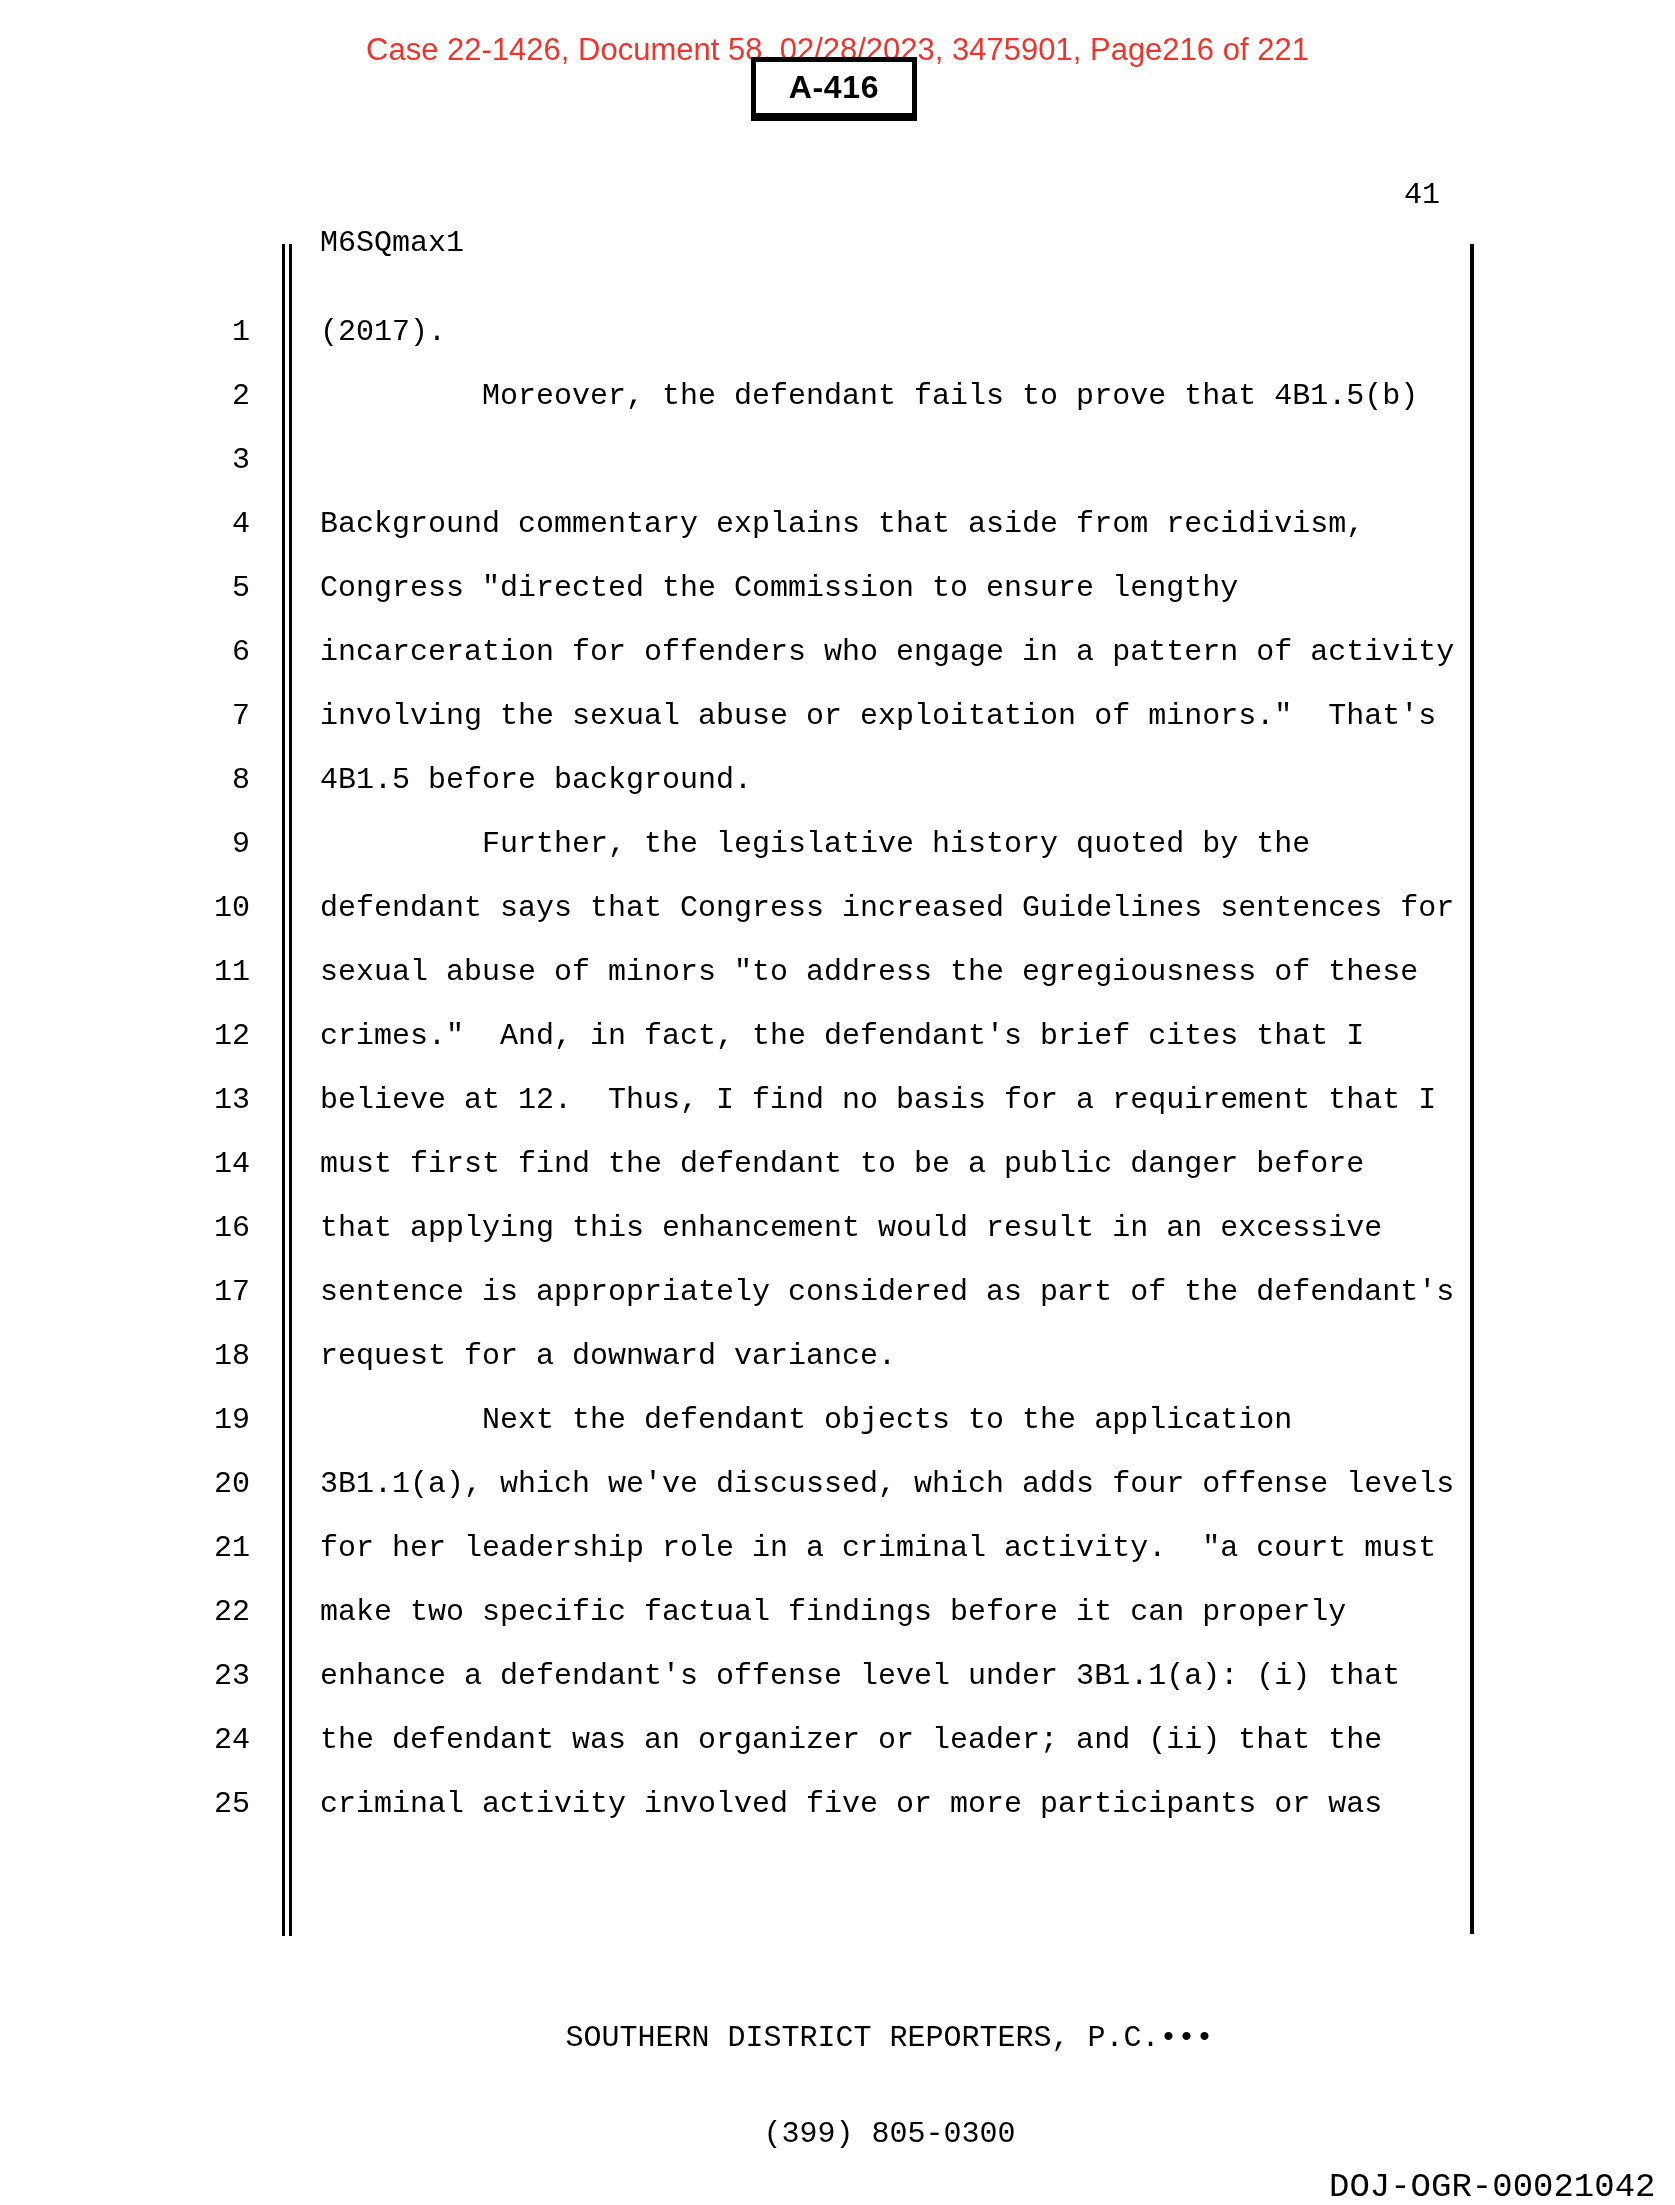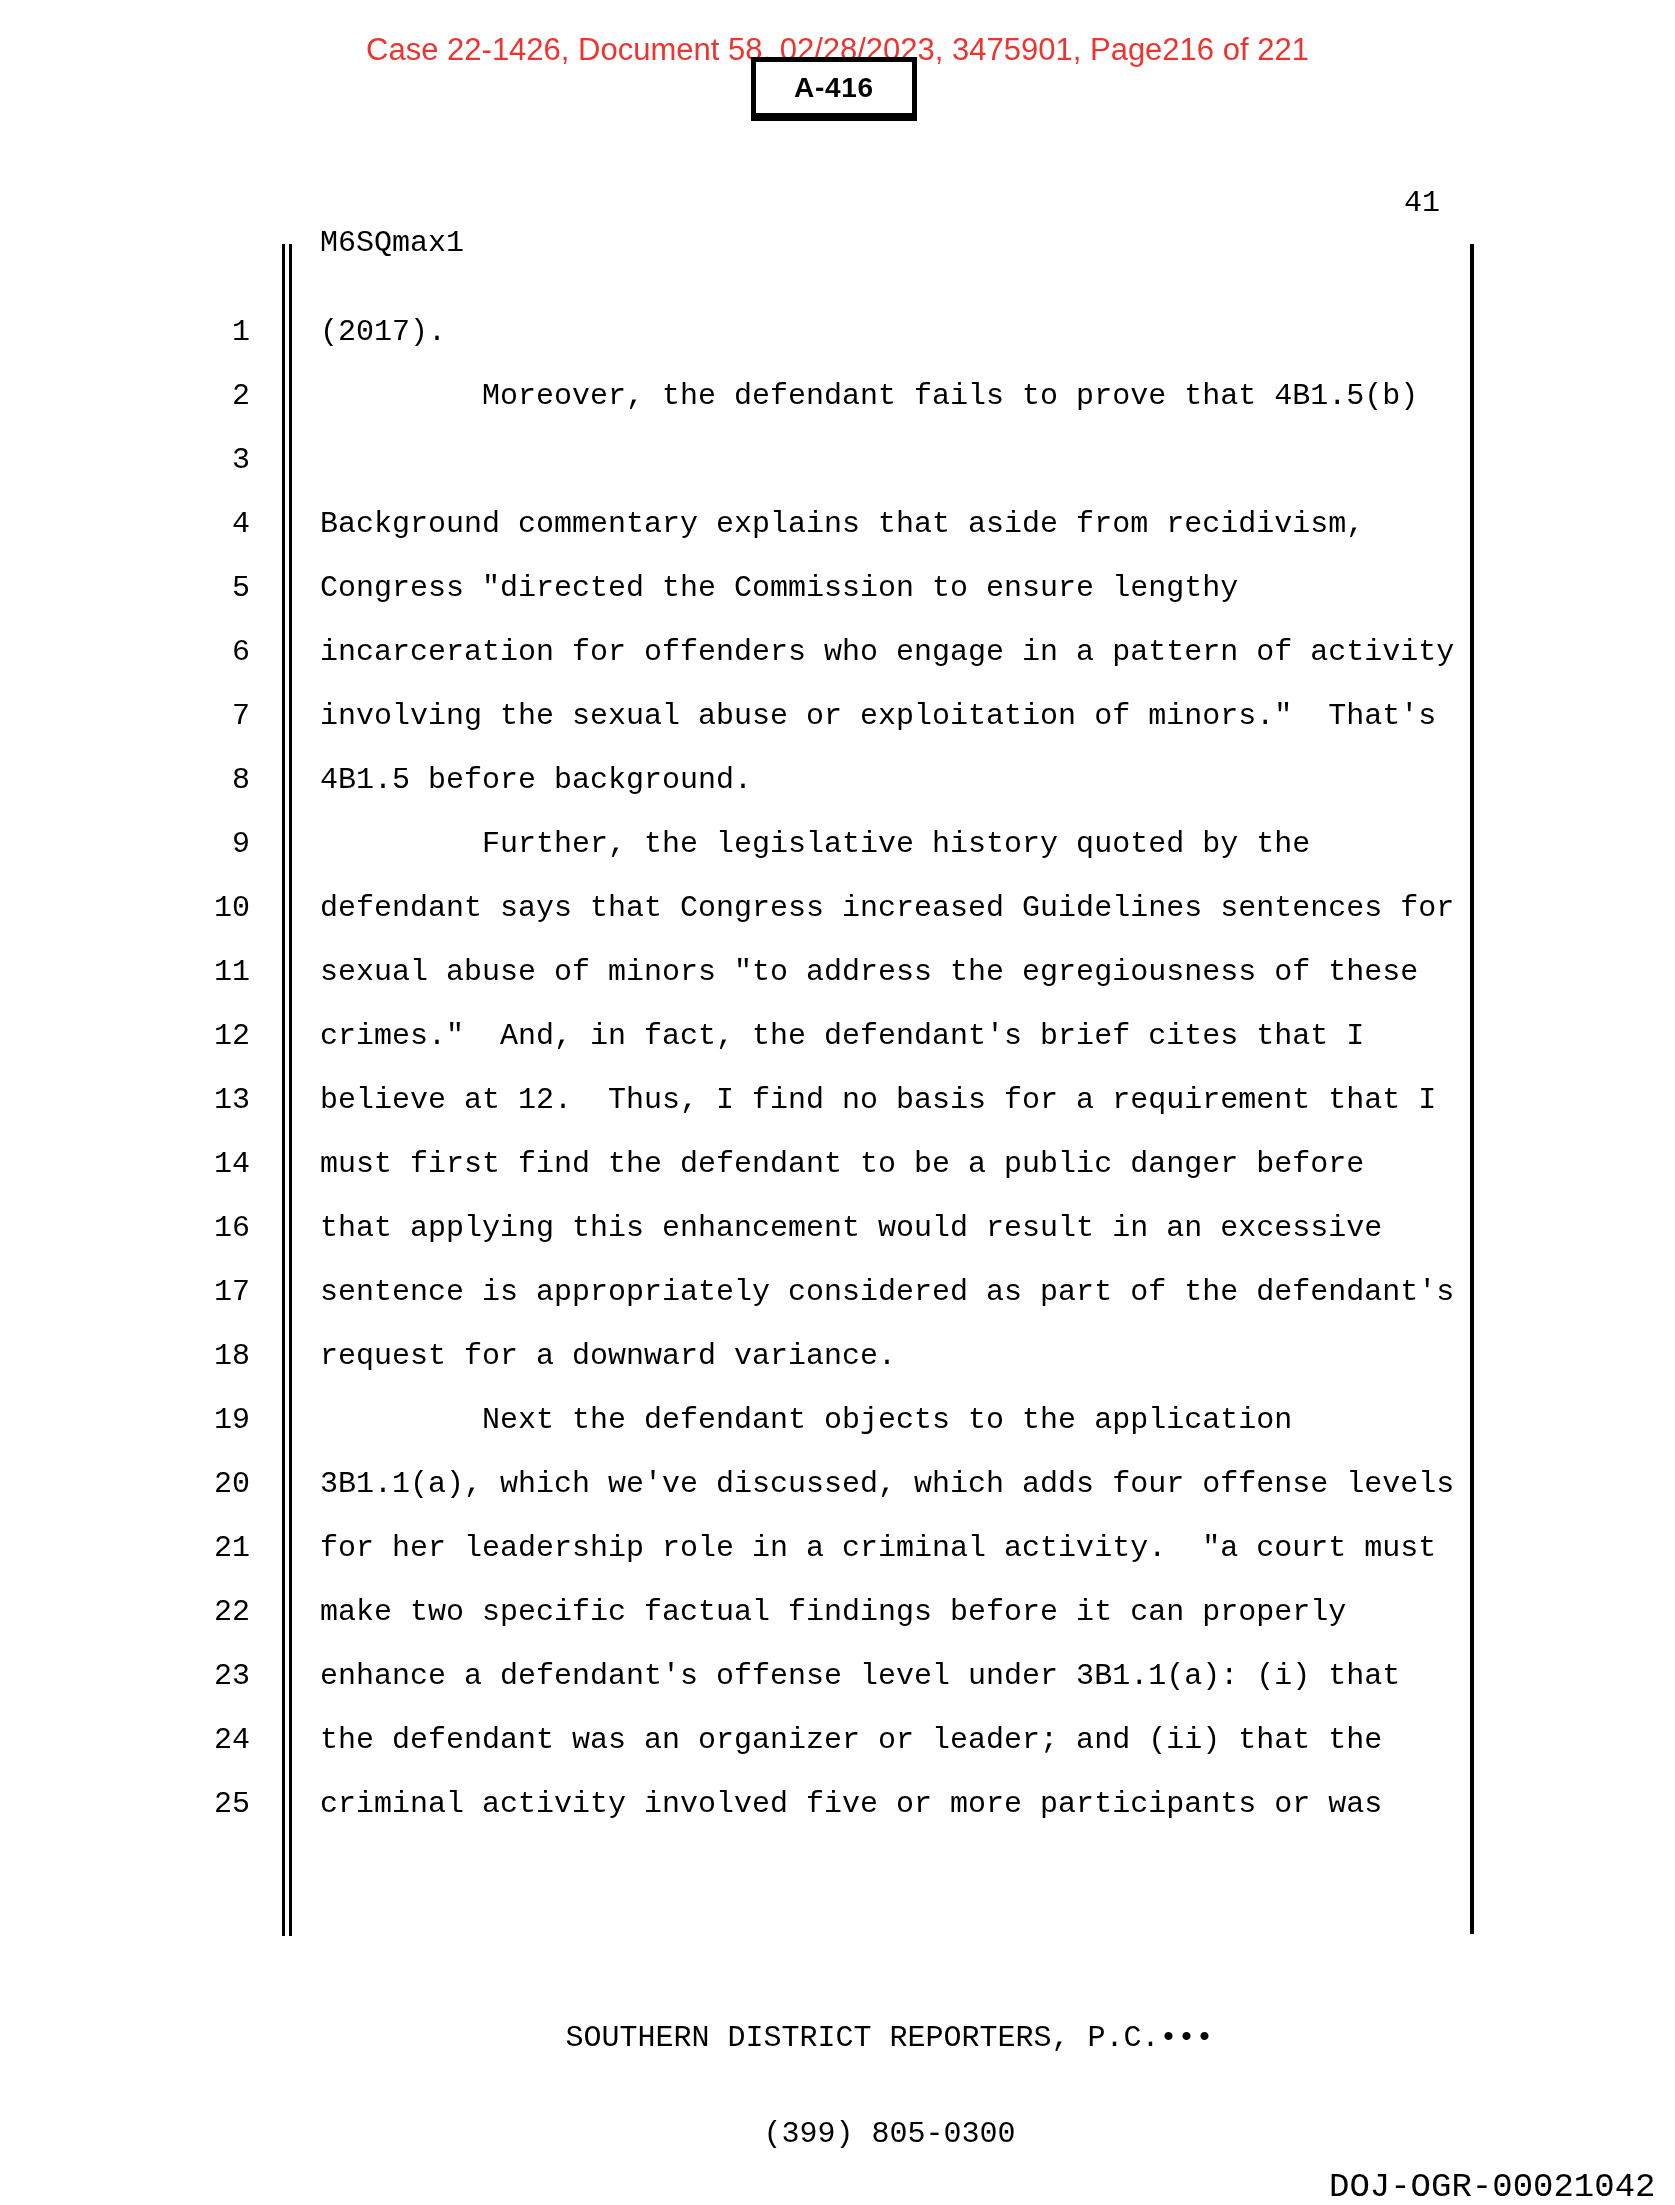--- a/index.html
+++ b/index.html
@@ -37,27 +37,27 @@
     border: 5.3px solid #000000;
     border-bottom-width: 8.5px;
     background: #ffffff;
     display: flex;
     align-items: center;
     justify-content: center;
   }
   .a416-box .label {
     font-family: "Liberation Sans", sans-serif;
     font-weight: bold;
-    font-size: 28px;
+    font-size: 32px;
     letter-spacing: 0.7px;
   }
   .pagenum {
     position: absolute;
     left: 1341px;
-    top: 188px;
+    top: 180px;
     width: 99px;
     text-align: right;
     font-size: 30px;
     line-height: 1;
   }
   .transcript-id {
     position: absolute;
     left: 320px;
     top: 228px;
     font-size: 30px;

